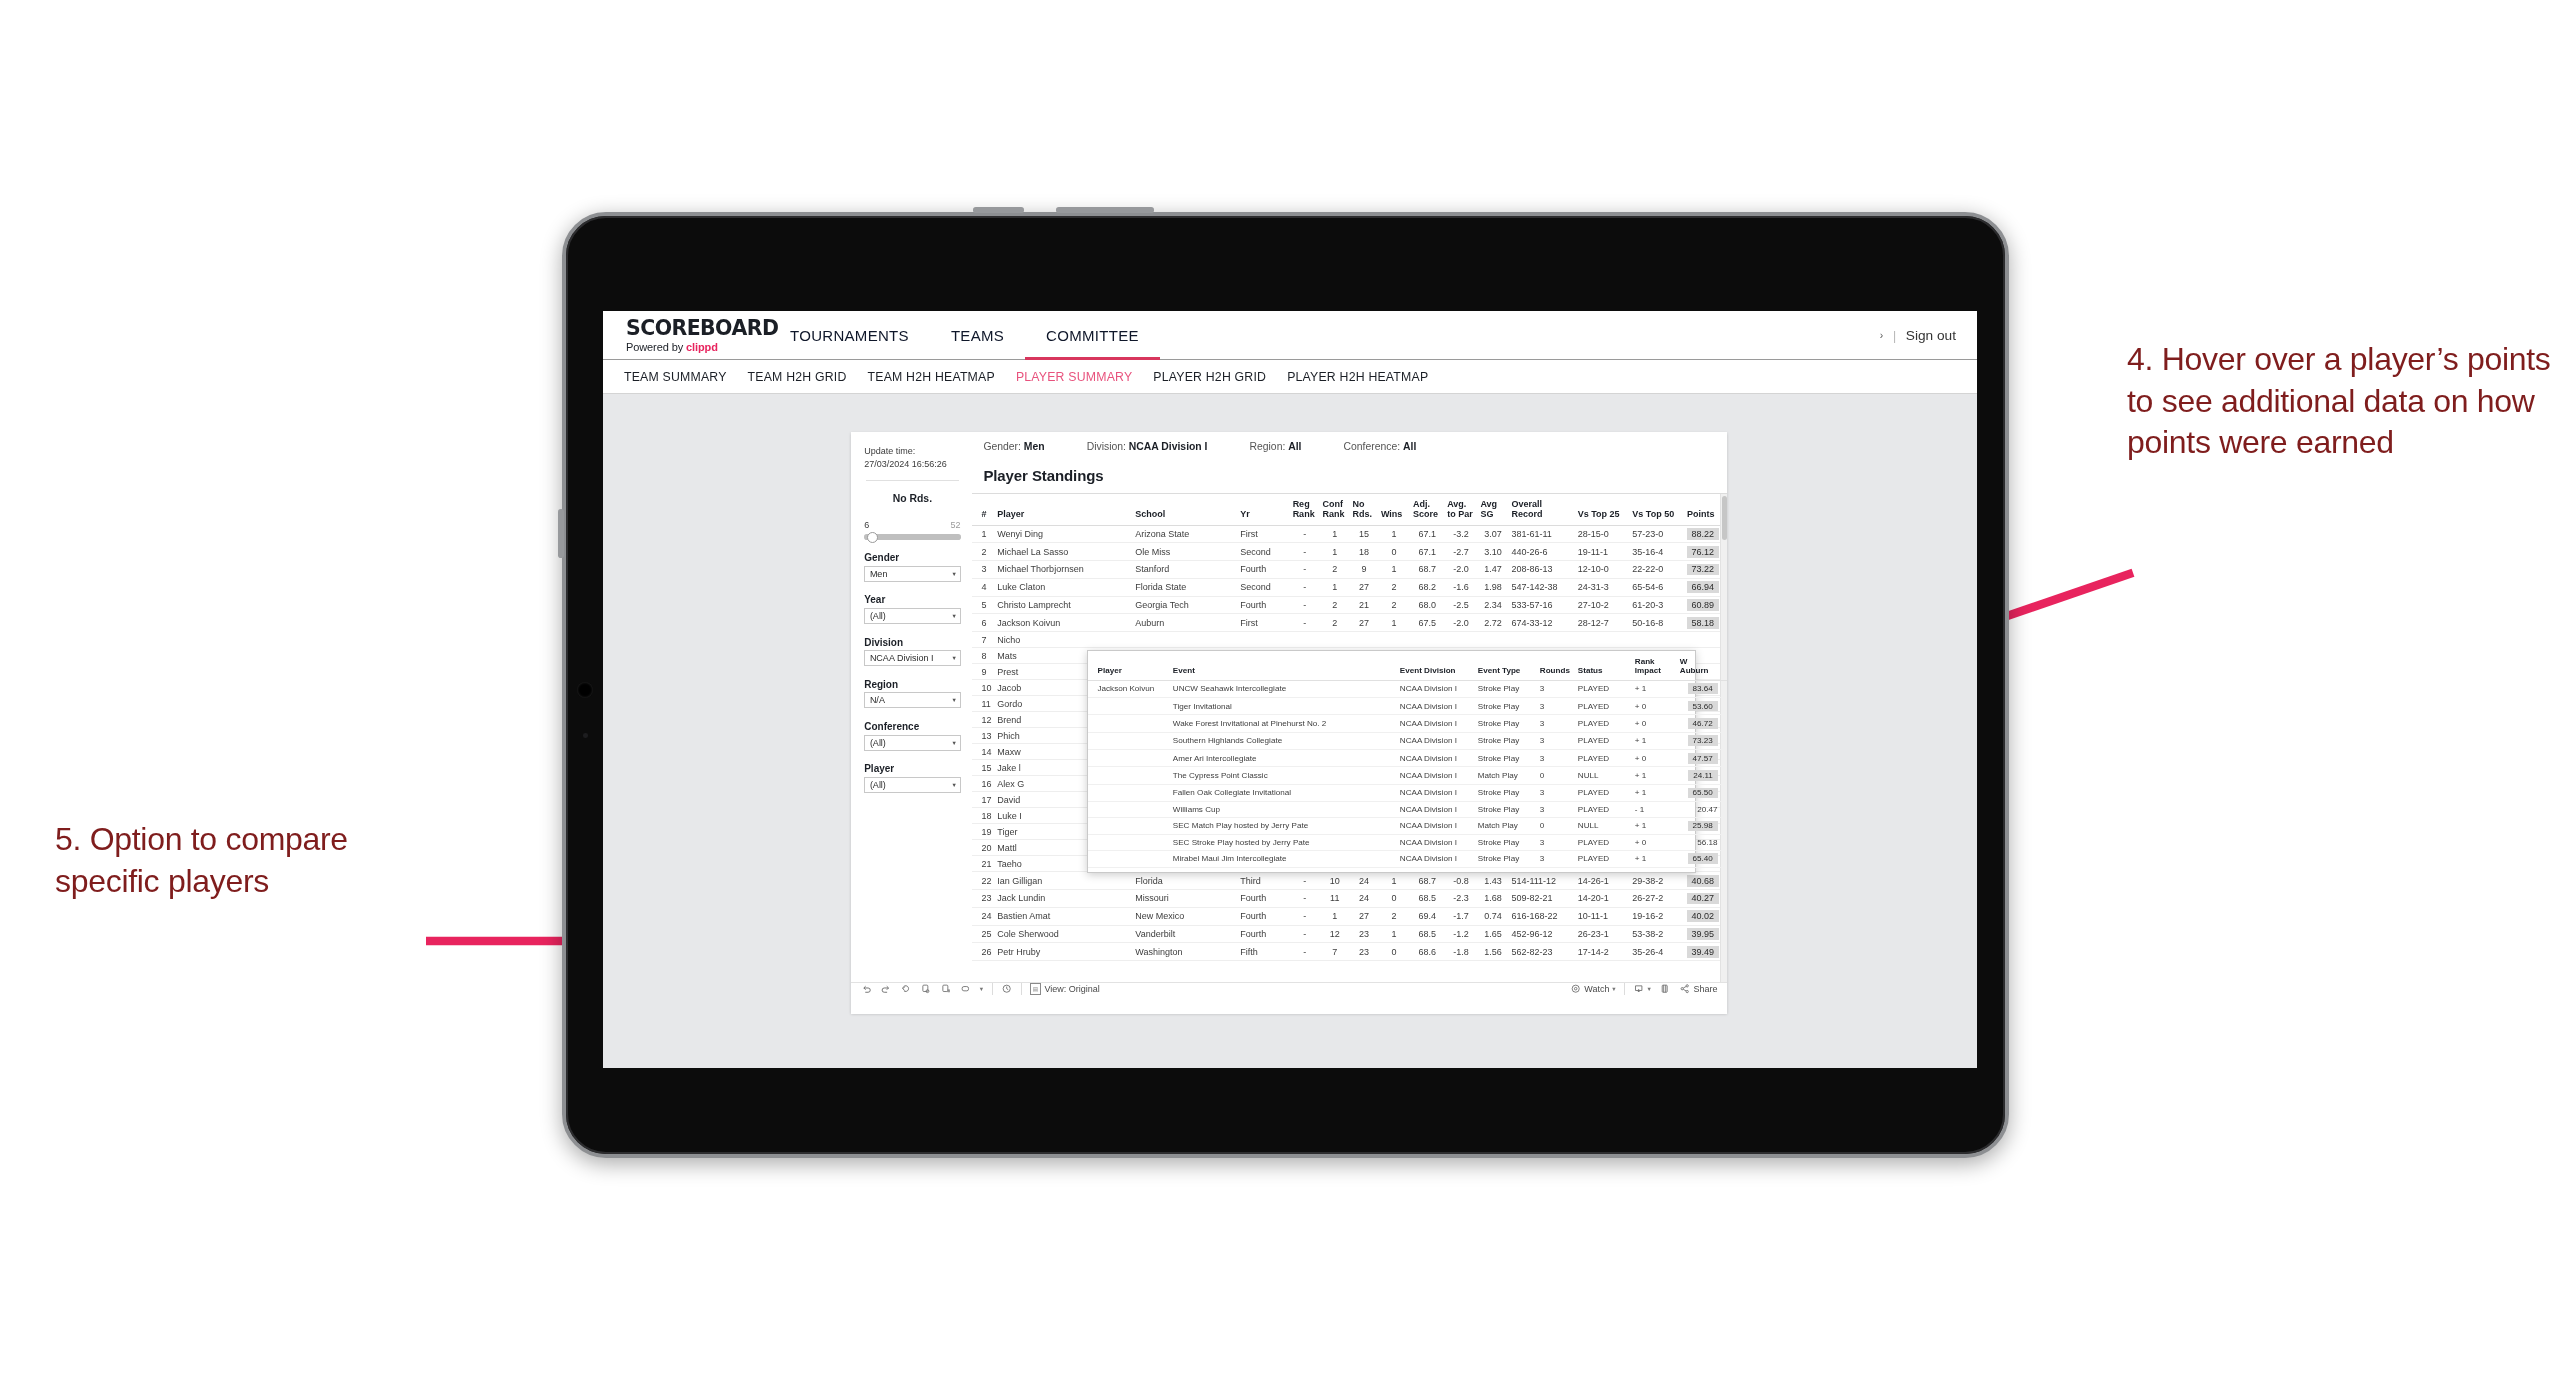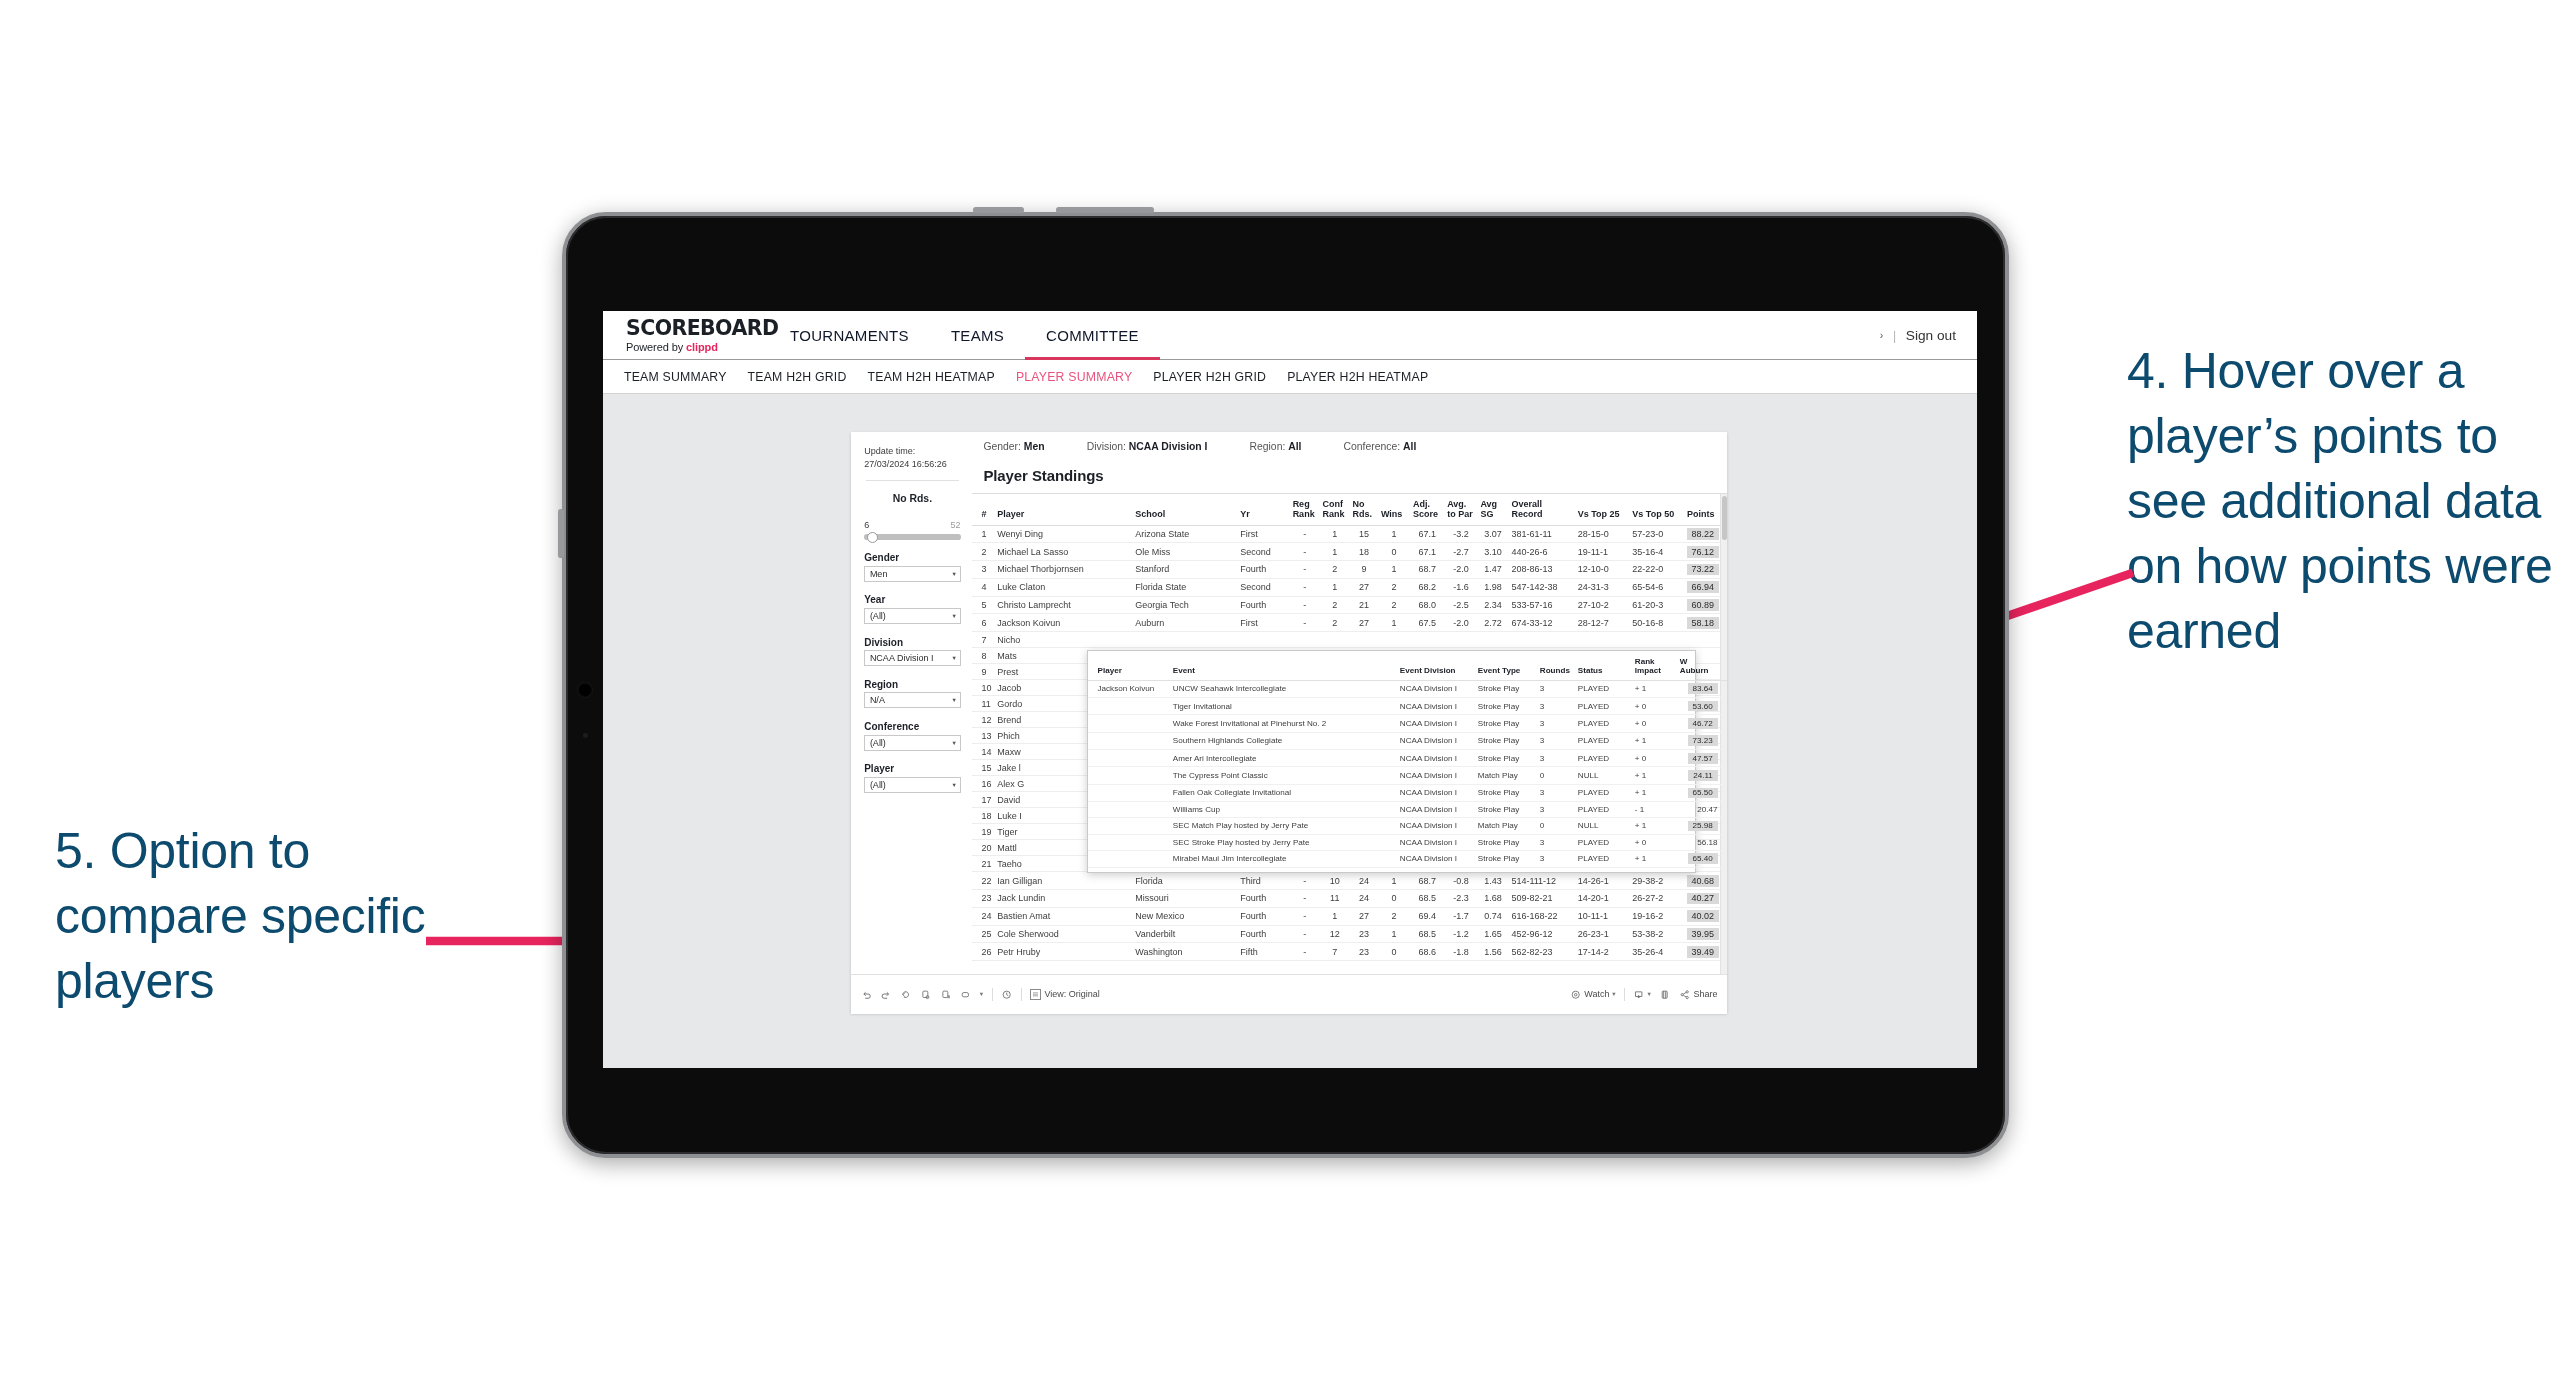--- a/index.html
+++ b/index.html
@@ -8,23 +8,23 @@
     background: #ffffff;
     font-family: "Liberation Sans", sans-serif;
     overflow: hidden;
   }
   #stage { position: relative; width: 2576px; height: 1386px; background:#fff; }
 
   
   .annot {
     position: absolute;
     font-family: "Liberation Sans", sans-serif;
-    font-size: 50px;
+    font-size: 32px;
     line-height: 1.30;
-    color: #0c4a6e;
+    color: #7f1d1d;
     font-weight: 400;
     letter-spacing: -0.3px;
   }
   #annot-right { left: 2127px; top: 339px; width: 445px; }
   #annot-left  { left: 55px;   top: 819px; width: 397px; }
 
   .arrow-svg { position: absolute; overflow: visible; }
 
   
   #tablet {
@@ -201,22 +201,22 @@
   .t-et { width: 62px; margin-top: 8px; }
   .t-rd { width: 38px; }
   .t-st { width: 57px; }
   .t-ri { width: 45px; text-align:left; }
   .t-wp { width: 51px; text-align:right; padding-right:9.5px !important; }
   th.t-wp { text-align:right; }
   .wpbox { background:#d9d9d9; padding: 0.9px 4.7px; display:inline-block; min-width:28px; text-align:right; color:#2b2b2b;}
 
   
   #vizbar {
-    height: 40px; border-top:0.9px solid #e2e2e2; background:#fff;
-    display:flex; align-items:center; padding: 0 9.5px; gap: 4px;
+    height: 32px; border-top:0.9px solid #e2e2e2; background:#fff;
+    display:flex; align-items:flex-start; padding: 0 9.5px; gap: 4px;
     font-size: 9px; color:#5a5a5a;
   }
   #vizbar .grp { display:flex; align-items:center; gap:8.5px; }
   #vizbar .vsep { width:0.9px; height:12.3px; background:#dcdcdc; }
   #vizbar .spacer { flex:1; }
   #vizbar .item { display:flex; align-items:center; gap:2.8px; cursor:pointer; }
   .ic { width:11.4px; height:11.4px; display:inline-block; color:#6b6b6b; }
   .ic svg { display:block; width:100%; height:100%; }
   .vbtn-lbl { font-size:9px; color:#4a4a4a; }
   .view-orig { display:flex; align-items:center; gap:3.8px; }

